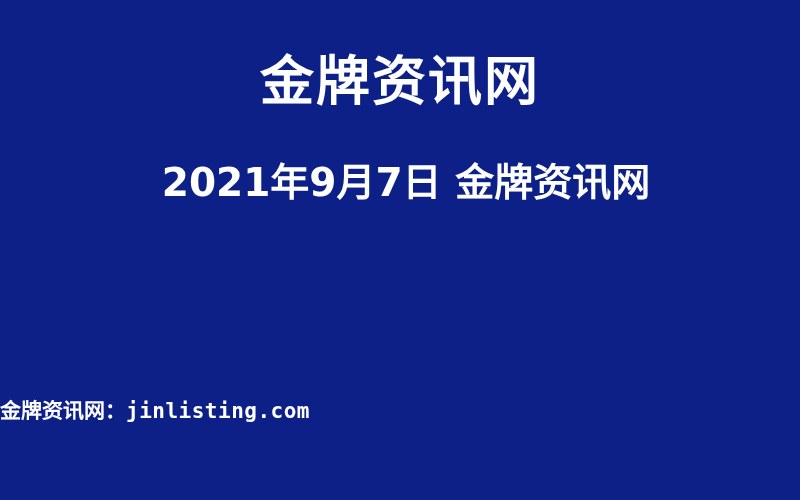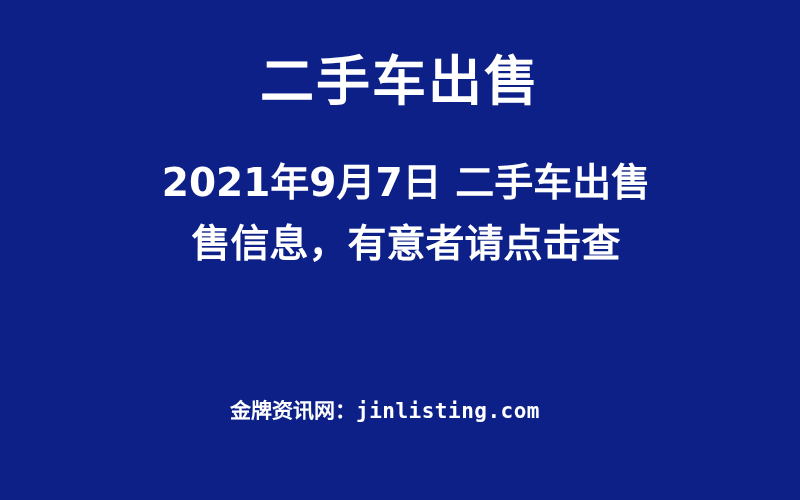--- a/index.html
+++ b/index.html
@@ -55,45 +55,44 @@
     display: block;
     white-space: nowrap;
   }
 
   
   #footer {
     position: absolute;
     left: 0;
     top: 396px;
     width: 770px;
-    text-align: center;
+    text-align: left;
     color: #ffffff;
     font-size: 21px;
     font-weight: bold;
     line-height: 30px;
     white-space: nowrap;
   }
   #footer .site-name {
     font-family: "DejaVu Sans", "Liberation Sans", sans-serif;
     letter-spacing: 0px;
   }
   #footer .site-url {
     font-family: "DejaVu Sans Mono", "Liberation Mono", monospace;
     letter-spacing: 0.5px;
   }
 </style>
 </head>
 <body>
 
 <div id="banner">
 
-  <div id="title">二手车出售</div>
+  <div id="title">金牌资讯网</div>
 
   <div id="message">
-    <span class="msg-line">2021年9月7日 二手车出售</span>
-    <span class="msg-line">售信息，有意者请点击查</span>
+    <span class="msg-line">2021年9月7日 金牌资讯网</span>
   </div>
 
   <div id="footer">
     <span class="site-name">金牌资讯网：</span><span class="site-url">jinlisting.com</span>
   </div>
 
 </div>
 
 </body></html>

